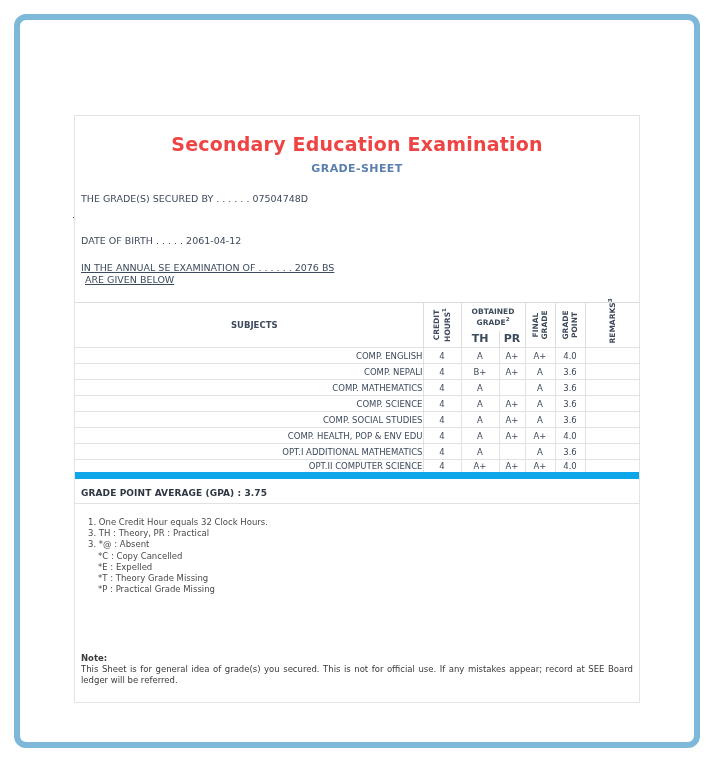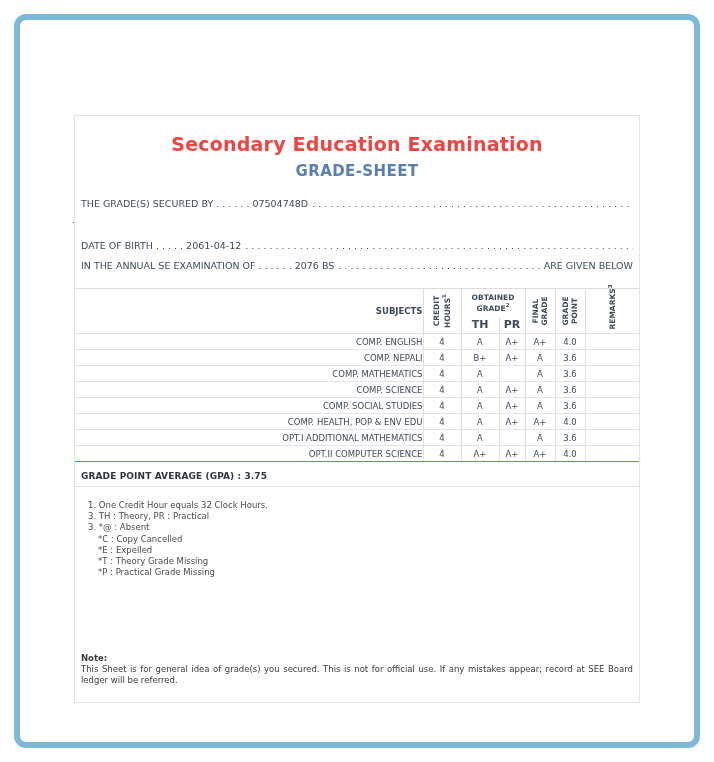--- a/index.html
+++ b/index.html
@@ -15,50 +15,50 @@
     position:absolute; left:74px; top:115px; width:566px; height:588px;
     background:#ffffff; border:1px solid #e3e3e3; position:absolute;
   }
 
   .doc-title {
     margin-top:17px; text-align:center;
     color:#ef4444; font-size:19px; font-weight:bold; letter-spacing:.2px;
   }
   .doc-subtitle {
     margin-top:7px; text-align:center;
-    color:#5a7fae; font-size:15px; font-weight:bold; letter-spacing:.4px;
+    color:#5a7fae; font-size:11px; font-weight:bold; letter-spacing:.4px;
   }
 
   .info-block { margin-top:18px; color:#3d4a5c; font-size:9.5px; }
-  .info-line { display:flex; align-items:baseline; padding:0 6px; line-height:12px; }
+  .info-line { display:flex; align-items:baseline; padding:0 6px; line-height:12px;flex-direction:column; }
   .info-prefix { white-space:pre; }
   .info-dots { flex:1 1 0; overflow:hidden; white-space:nowrap; padding-left:4px; }
   .info-suffix { white-space:pre; padding-left:4px; }
   .dot-overflow { padding-left:0; margin-left:-3px; margin-top:4px; line-height:12px; }
   .ml2 { margin-top:14px; }
-  .ml3 { margin-top:8px; }
+  .ml3 { margin-top:15px;text-decoration:underline; }
 
   table.grades { width:100%; border-collapse:collapse; margin-top:16px; table-layout:fixed;
     border-top:1px solid #dcdcdc; color:#3d4a5c; }
   thead th { font-size:7.5px; font-weight:bold; vertical-align:middle; }
-  th.subjects { text-align:right; padding-left:11px; font-size:8.5px; }
+  th.subjects { text-align:center; padding-left:11px; font-size:8.5px; }
   .bl { border-left:1px solid #dcdcdc; }
   th.obt { height:28px; font-size:7.5px; line-height:1.25; padding:2px 4px; }
   th.subhdr { height:17px; font-size:11px; }
   th.vcell { position:relative; height:45px; }
   .vwrap {
     position:absolute; left:50%; top:50%;
     transform:translate(-50%,-50%) rotate(-90deg);
     text-align:center; line-height:1.2; white-space:nowrap; font-size:7.5px; font-weight:bold;
   }
   .vwrap.raised { top:calc(50% - 4px); }
   sup { font-size:5.5px; }
 
   tbody td { height:16px; font-size:8.5px; border-top:1px solid #e2e2e2; text-align:center; }
-  tbody tr:last-child td { border-bottom:1px solid #0ea5e9; }
+  tbody tr:last-child td { border-bottom:7px solid #0ea5e9; }
   tbody td.sub { text-align:right; padding-left:11px; }
   tbody td + td { border-left:1px solid #e2e2e2; }
 
   .gpa-line {
     text-align:left; padding:9px 6px 5px; border-bottom:1px solid #e2e2e2;
     font-size:9px; font-weight:bold; color:#2d3642; letter-spacing:.1px;
   }
   .completed-line {
     text-align:right; padding:6px 6px 5px; border-bottom:1px solid #e2e2e2;
     font-size:9px; font-weight:bold; color:#2d3642; letter-spacing:.2px;

